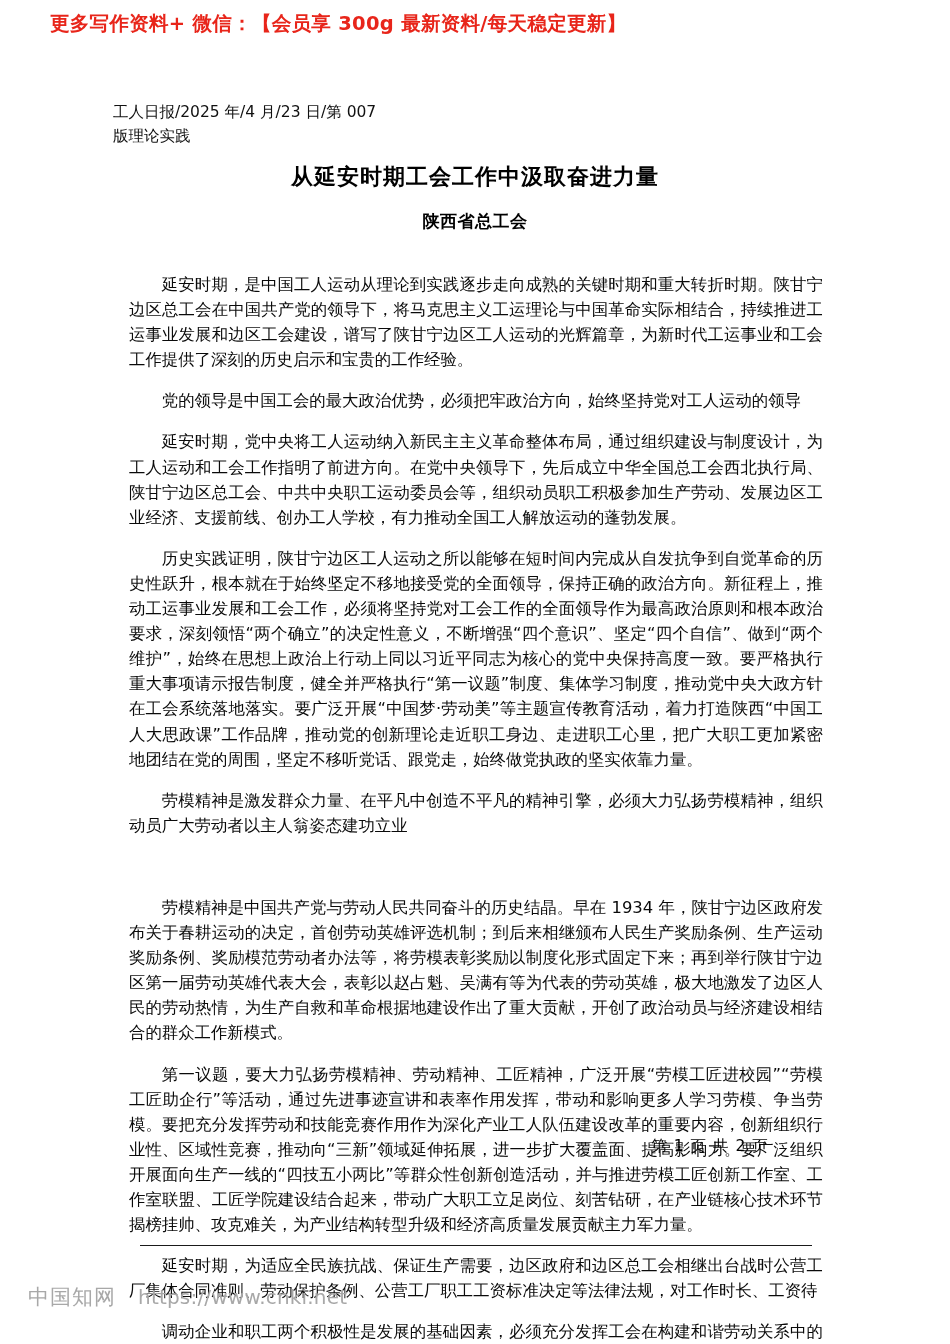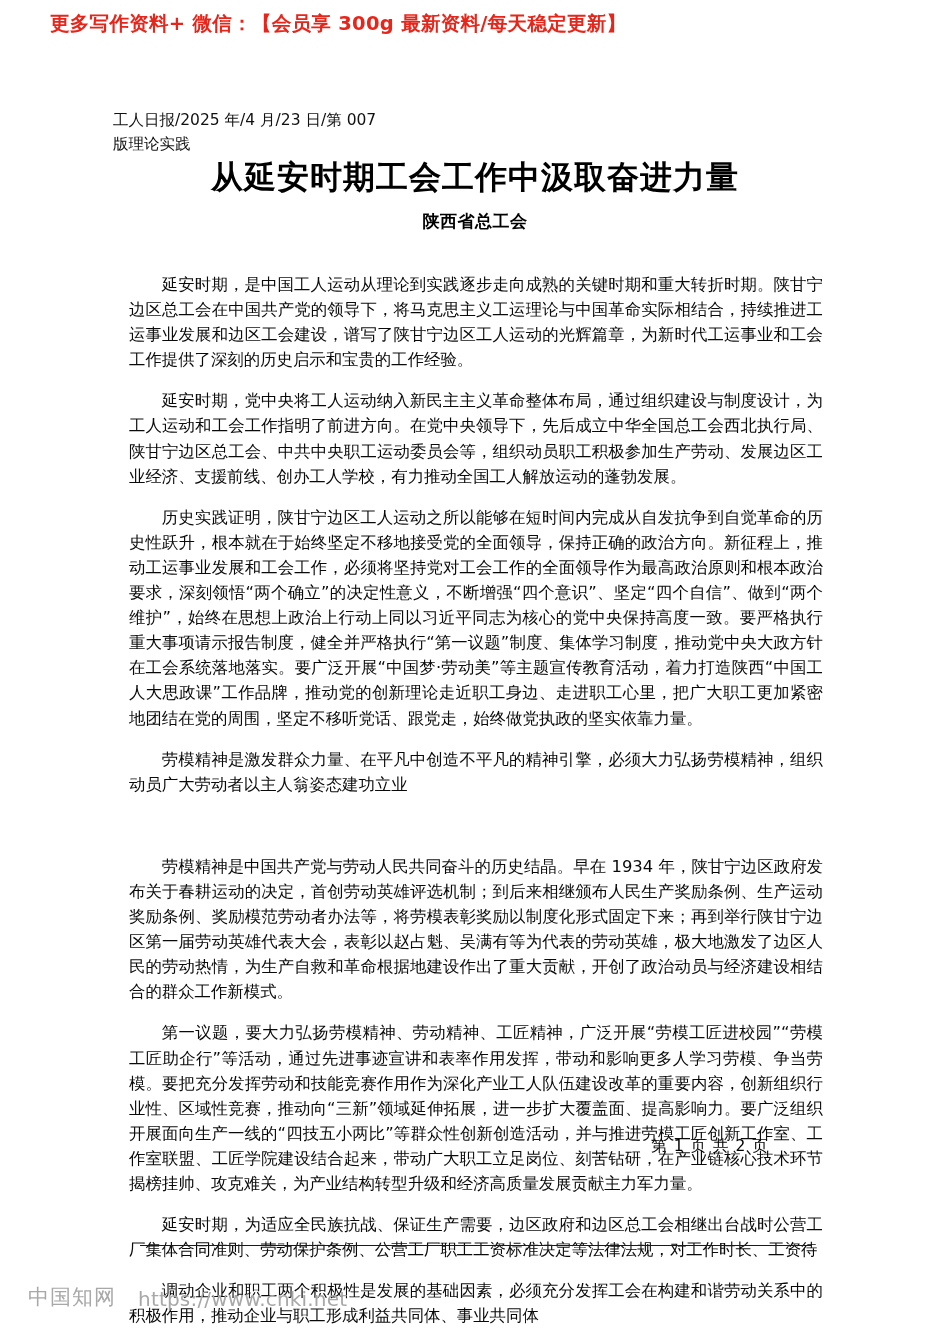--- a/index.html
+++ b/index.html
@@ -36,34 +36,34 @@
     position: absolute;
     left: 0;
     top: 0;
     width: 950px;
     height: 1344px;
   }
 
   .masthead {
     position: absolute;
     left: 113px;
-    top: 108px;
+    top: 100px;
     width: 700px;
     font-size: 15.5px;
     line-height: 24px;
     color: #111;
   }
 
   .doc-title {
     position: absolute;
     left: 113px;
     top: 160px;
     width: 724px;
     text-align: center;
-    font-size: 32px;
+    font-size: 22px;
     font-weight: bold;
     letter-spacing: 1px;
     line-height: 34px;
   }
 
   .doc-author {
     position: absolute;
     left: 113px;
     top: 208px;
     width: 724px;
@@ -114,21 +114,21 @@
     width: 672px;
     height: 0;
     border-top: 1.6px solid #1a1a1a;
   }
 
   .watermark {
     position: absolute;
     left: 28px;
     top: 1283px;
     display: flex;
-    align-items: flex-end;
+    align-items: center;
     gap: 22px;
     color: #a8a8a8;
   }
   .watermark .wm-name {
     font-size: 21px;
     letter-spacing: 1px;
   }
   .watermark .wm-url {
     font-size: 20px;
     letter-spacing: 0.2px;
@@ -145,20 +145,21 @@
     <div>工人日报/2025 年/4 月/23 日/第 007</div>
     <div>版理论实践</div>
   </div>
 
   <div class="doc-title">从延安时期工会工作中汲取奋进力量</div>
 
   <div class="doc-author">陕西省总工会</div>
 
   <div class="body-text">
     <p>延安时期，是中国工人运动从理论到实践逐步走向成熟的关键时期和重大转折时期。陕甘宁边区总工会在中国共产党的领导下，将马克思主义工运理论与中国革命实际相结合，持续推进工运事业发展和边区工会建设，谱写了陕甘宁边区工人运动的光辉篇章，为新时代工运事业和工会工作提供了深刻的历史启示和宝贵的工作经验。</p>
+    <p>党的领导是中国工会的最大政治优势，必须把牢政治方向，始终坚持党对工人运动的领导</p>
     <p>延安时期，党中央将工人运动纳入新民主主义革命整体布局，通过组织建设与制度设计，为工人运动和工会工作指明了前进方向。在党中央领导下，先后成立中华全国总工会西北执行局、陕甘宁边区总工会、中共中央职工运动委员会等，组织动员职工积极参加生产劳动、发展边区工业经济、支援前线、创办工人学校，有力推动全国工人解放运动的蓬勃发展。</p>
     <p>历史实践证明，陕甘宁边区工人运动之所以能够在短时间内完成从自发抗争到自觉革命的历史性跃升，根本就在于始终坚定不移地接受党的全面领导，保持正确的政治方向。新征程上，推动工运事业发展和工会工作，必须将坚持党对工会工作的全面领导作为最高政治原则和根本政治要求，深刻领悟“两个确立”的决定性意义，不断增强“四个意识”、坚定“四个自信”、做到“两个维护”，始终在思想上政治上行动上同以习近平同志为核心的党中央保持高度一致。要严格执行重大事项请示报告制度，健全并严格执行“第一议题”制度、集体学习制度，推动党中央大政方针在工会系统落地落实。要广泛开展“中国梦·劳动美”等主题宣传教育活动，着力打造陕西“中国工人大思政课”工作品牌，推动党的创新理论走近职工身边、走进职工心里，把广大职工更加紧密地团结在党的周围，坚定不移听党话、跟党走，始终做党执政的坚实依靠力量。</p>
     <p>劳模精神是激发群众力量、在平凡中创造不平凡的精神引擎，必须大力弘扬劳模精神，组织动员广大劳动者以主人翁姿态建功立业</p>
     <p class="blank"></p>
     <p>劳模精神是中国共产党与劳动人民共同奋斗的历史结晶。早在 1934 年，陕甘宁边区政府发布关于春耕运动的决定，首创劳动英雄评选机制；到后来相继颁布人民生产奖励条例、生产运动奖励条例、奖励模范劳动者办法等，将劳模表彰奖励以制度化形式固定下来；再到举行陕甘宁边区第一届劳动英雄代表大会，表彰以赵占魁、吴满有等为代表的劳动英雄，极大地激发了边区人民的劳动热情，为生产自救和革命根据地建设作出了重大贡献，开创了政治动员与经济建设相结合的群众工作新模式。</p>
     <p>第一议题，要大力弘扬劳模精神、劳动精神、工匠精神，广泛开展“劳模工匠进校园”“劳模工匠助企行”等活动，通过先进事迹宣讲和表率作用发挥，带动和影响更多人学习劳模、争当劳模。要把充分发挥劳动和技能竞赛作用作为深化产业工人队伍建设改革的重要内容，创新组织行业性、区域性竞赛，推动向“三新”领域延伸拓展，进一步扩大覆盖面、提高影响力。要广泛组织开展面向生产一线的“四技五小两比”等群众性创新创造活动，并与推进劳模工匠创新工作室、工作室联盟、工匠学院建设结合起来，带动广大职工立足岗位、刻苦钻研，在产业链核心技术环节揭榜挂帅、攻克难关，为产业结构转型升级和经济高质量发展贡献主力军力量。</p>
     <p>延安时期，为适应全民族抗战、保证生产需要，边区政府和边区总工会相继出台战时公营工厂集体合同准则、劳动保护条例、公营工厂职工工资标准决定等法律法规，对工作时长、工资待</p>
     <p>调动企业和职工两个积极性是发展的基础因素，必须充分发挥工会在构建和谐劳动关系中的积极作用，推动企业与职工形成利益共同体、事业共同体</p>
   </div>
 

